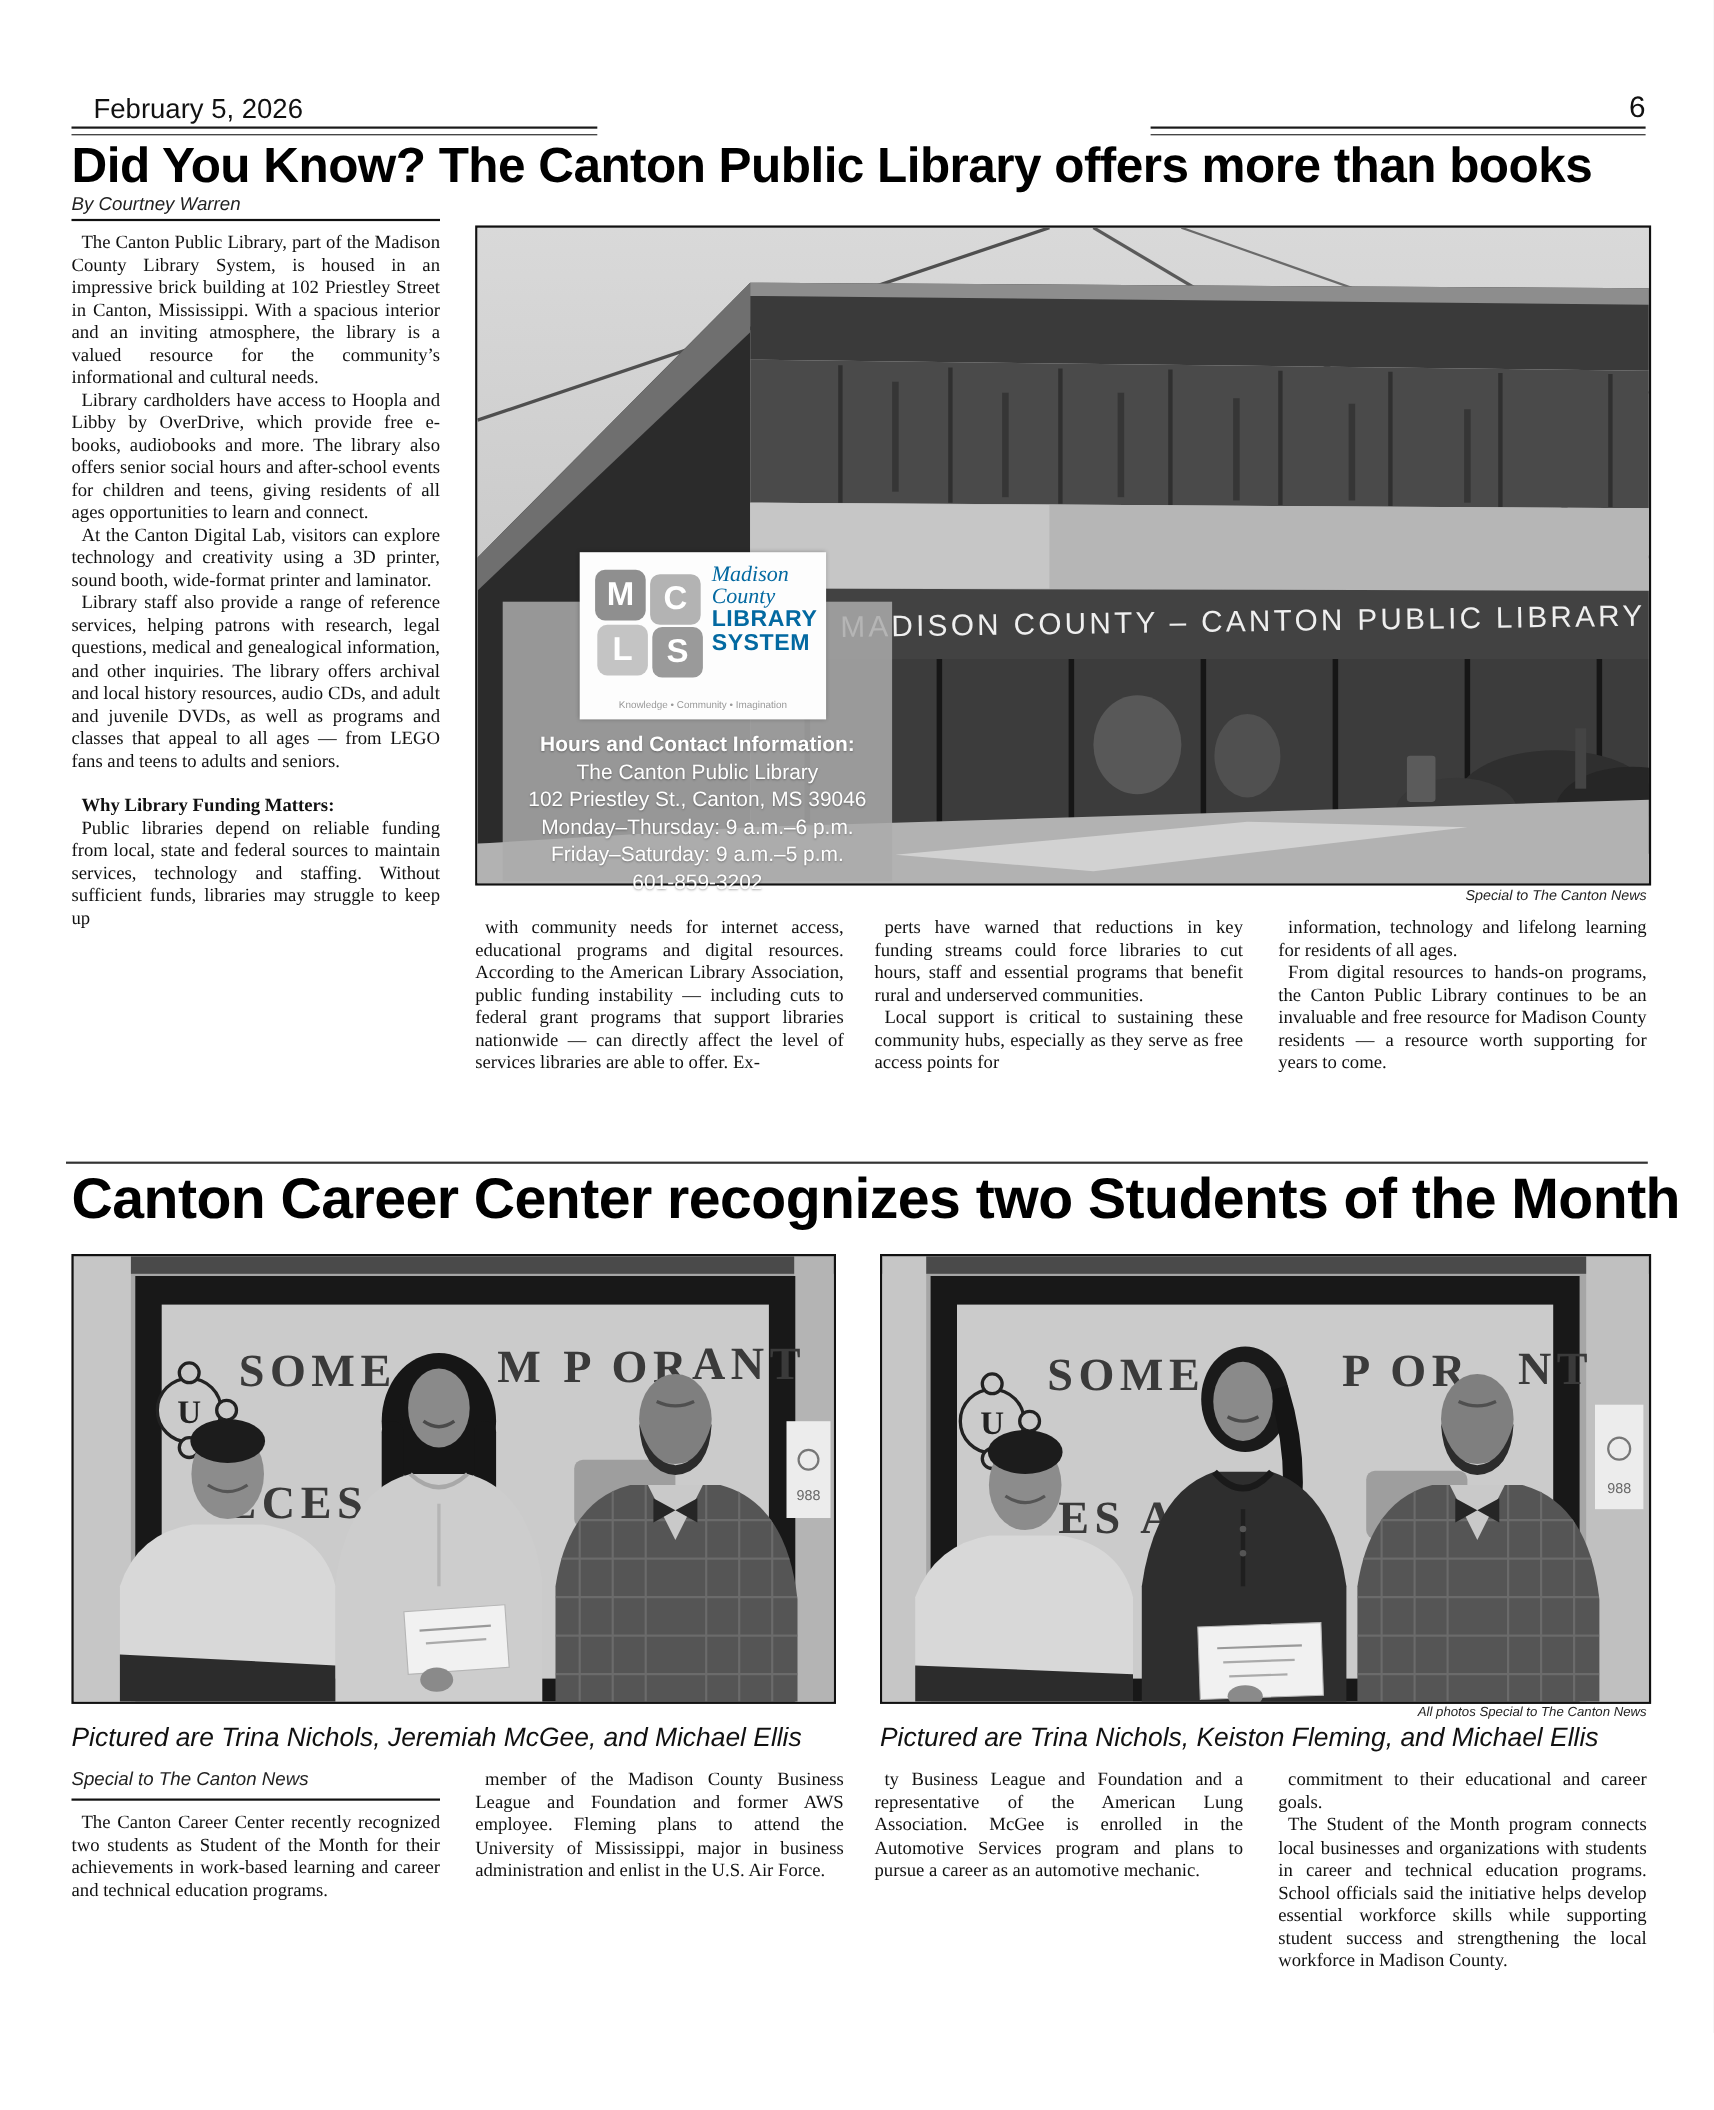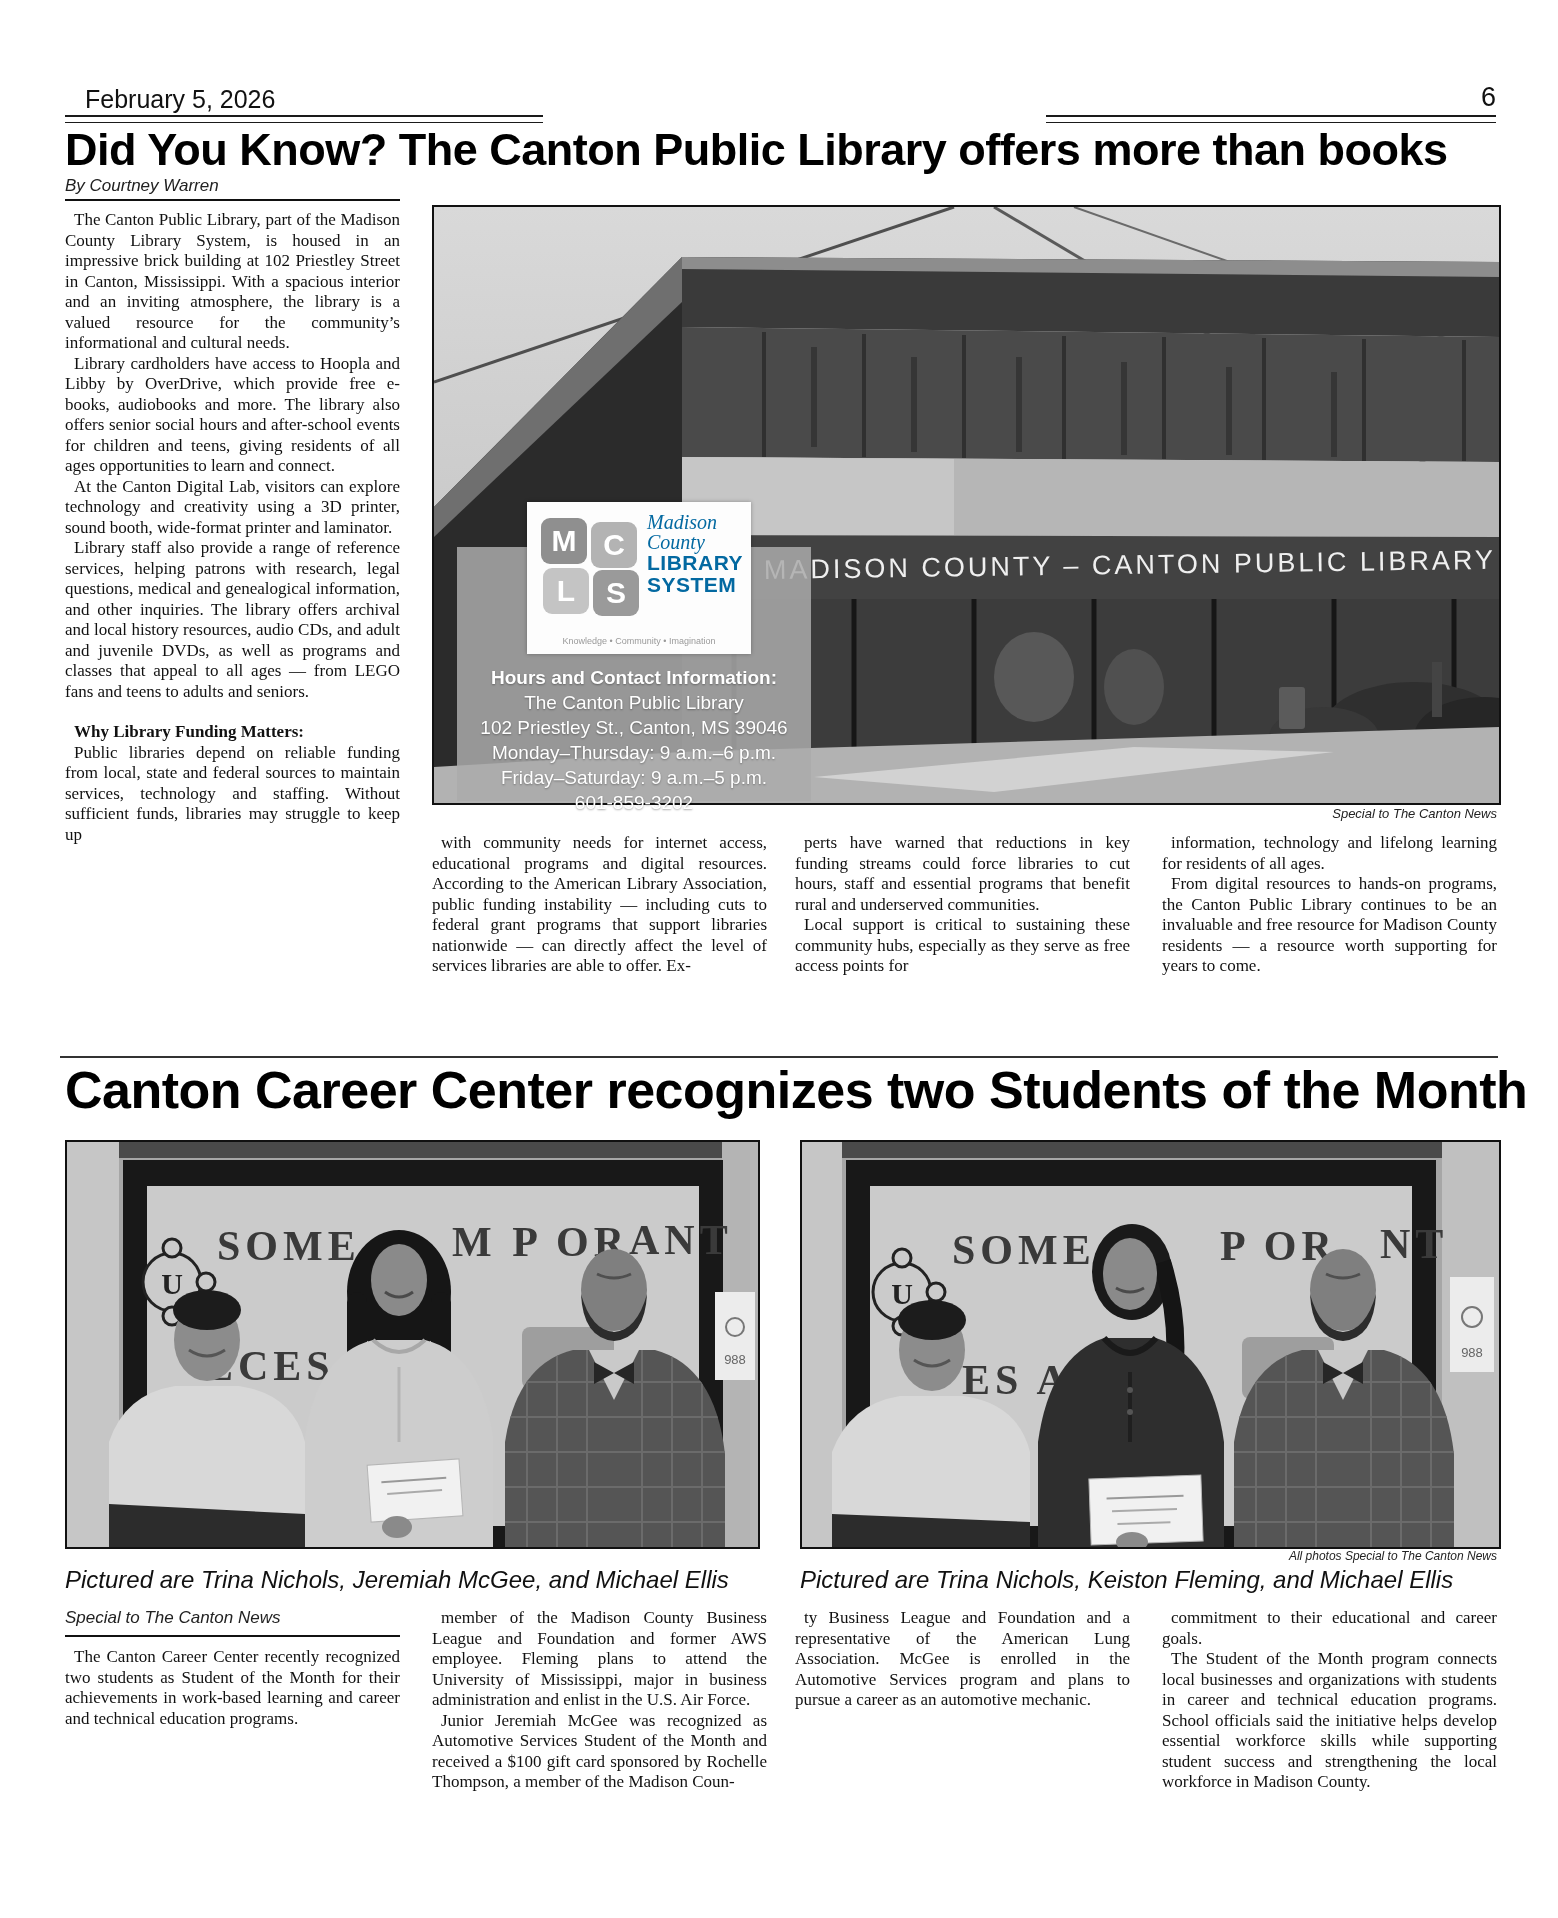--- a/index.html
+++ b/index.html
@@ -372,21 +372,20 @@
 
   <div class="abs" style="left:65px;top:1608px;width:335px;">
     <div class="tagline">Special to The Canton News</div>
     <div class="byline-rule" style="margin-top:7px;margin-bottom:10px;"></div>
     <div class="col" style="width:335px;">
       <p>The Canton Career Center recently recognized two students as Student of the Month for their achievements in work-based learning and career and technical education programs.</p>
     </div>
   </div>
   <div class="abs col" style="left:432px;top:1608px;">
     <p>member of the Madison County Business League and Foundation and former AWS employee. Fleming plans to attend the University of Mississippi, major in business administration and enlist in the U.S. Air Force.</p>
-    <p>Junior Jeremiah McGee was recognized as Automotive Services Student of the Month and received a $100 gift card sponsored by Rochelle Thompson, a member of the Madison Coun-</p>
   </div>
   <div class="abs col" style="left:795px;top:1608px;">
     <p>ty Business League and Foundation and a representative of the American Lung Association. McGee is enrolled in the Automotive Services program and plans to pursue a career as an automotive mechanic.</p>
   </div>
   <div class="abs col" style="left:1162px;top:1608px;">
     <p>commitment to their educational and career goals.</p>
     <p>The Student of the Month program connects local businesses and organizations with students in career and technical education programs. School officials said the initiative helps develop essential workforce skills while supporting student success and strengthening the local workforce in Madison County.</p>
   </div>
 
 </div>

